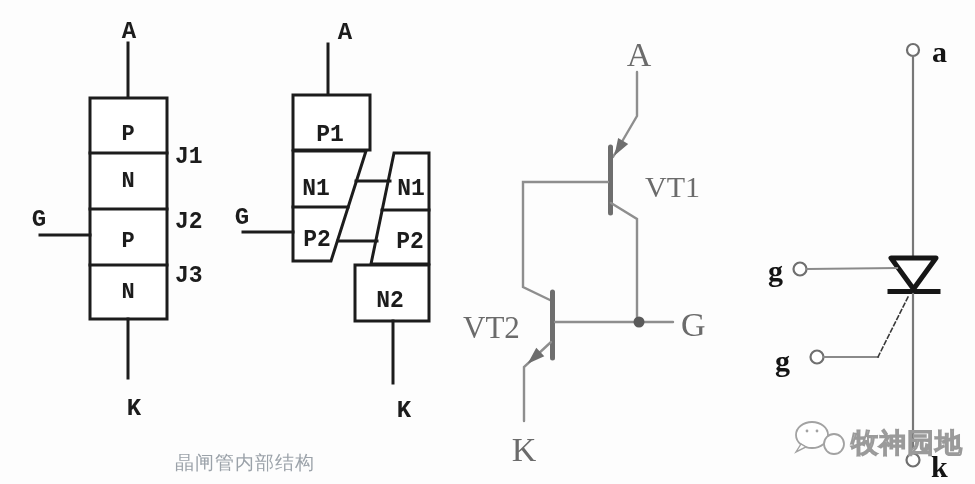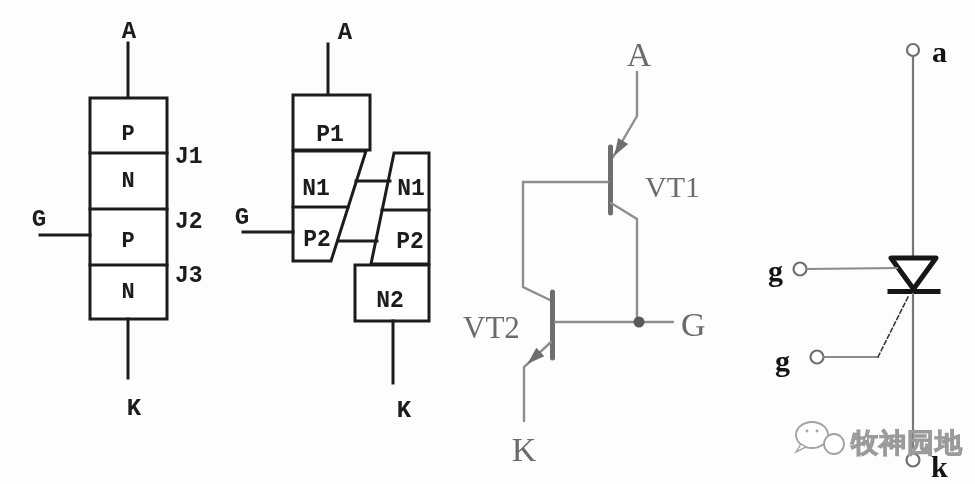--- a/index.html
+++ b/index.html
@@ -125,13 +125,16 @@
       <ellipse cx="812" cy="435" rx="16" ry="13"></ellipse>
       <path d="M801,444 L796,452 L806,447 Z" stroke-width="1.4"></path>
       <circle cx="834" cy="444" r="10"></circle>
       <circle cx="807" cy="431" r="1.4" fill="#a2a2a2" stroke="none"></circle>
       <circle cx="817" cy="431" r="1.4" fill="#a2a2a2" stroke="none"></circle>
     </g>
     <text x="851" y="452" class="wm-text" font-size="27">牧神园地</text>
   </g>
 </svg>
 
+<div id="caption">
+  <span>晶闸管内部结构</span>
+</div>
 </div>
 
 </body></html>

